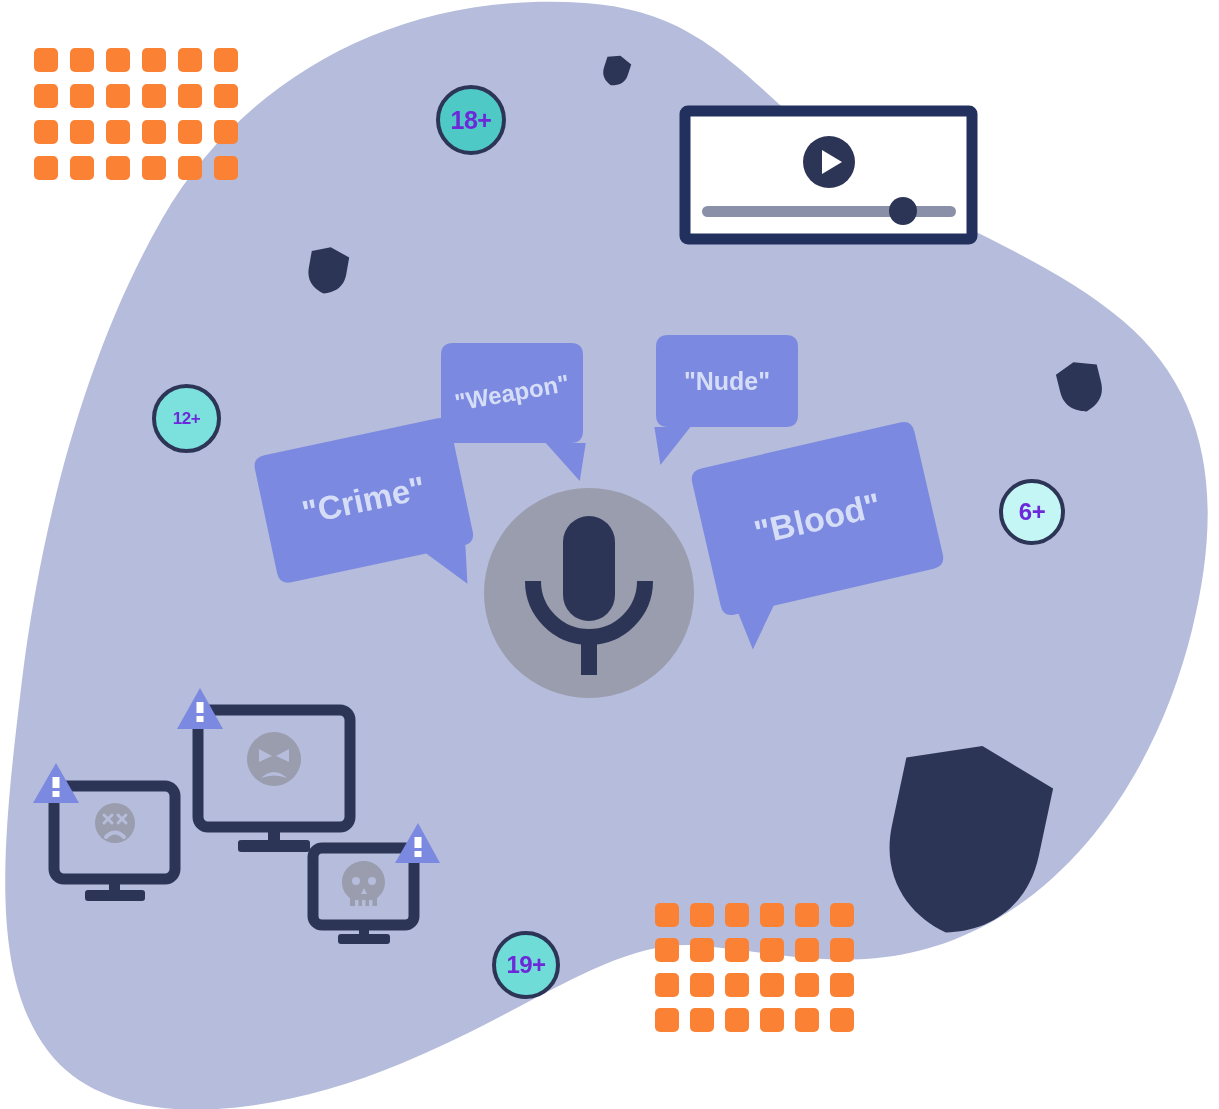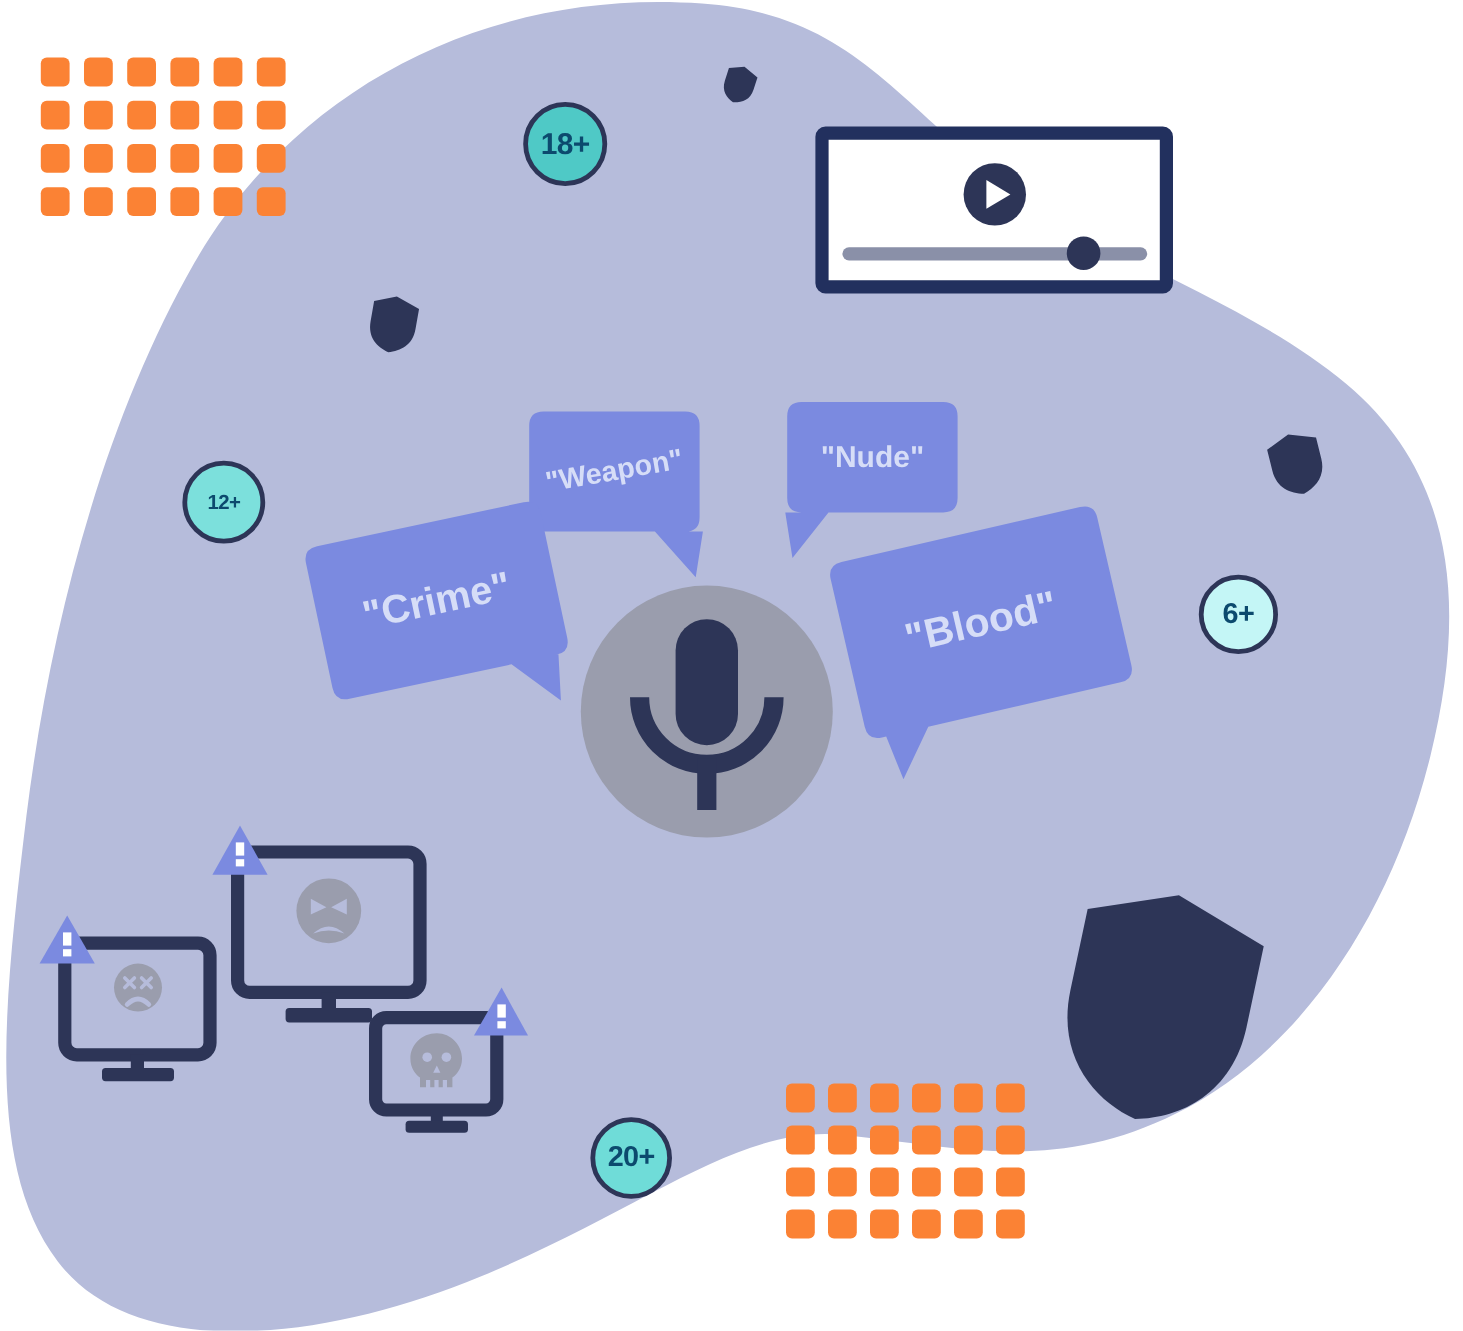--- a/index.html
+++ b/index.html
@@ -31,21 +31,21 @@
   
   .badge {
     position: absolute;
     border-radius: 50%;
     box-sizing: border-box;
     display: flex;
     align-items: center;
     justify-content: center;
     font-weight: bold;
     letter-spacing: -0.5px;
-    color: #0c4a6e;
+    color: #6d28d9;
     user-select: none;
   }
 
   
   .bubble-wrap { position: absolute; }
   .bubble-text {
     position: absolute;
     left: 0; top: 0;
     width: 100%; height: 100%;
     display: flex;
@@ -244,16 +244,16 @@
     <circle cx="589" cy="593" r="105" fill="#9a9dad"></circle>
     <rect x="563" y="516" width="52" height="105" rx="26" fill="#2d3557"></rect>
     <path d="M 533 581 a 56 56 0 0 0 112 0" fill="none" stroke="#2d3557" stroke-width="16"></path>
     <rect x="581" y="632" width="16" height="43" fill="#2d3557"></rect>
   </svg>
 
   <div id="badges">
       <div class="badge" style="left: 436px; top: 85px; width: 70px; height: 70px; background: rgb(79, 201, 198); border: 4px solid rgb(45, 53, 87); font-size: 25px;">18+</div>
       <div class="badge" style="left: 152px; top: 384px; width: 69px; height: 69px; background: rgb(124, 224, 220); border: 4px solid rgb(45, 53, 87); font-size: 17px;">12+</div>
       <div class="badge" style="left: 999px; top: 479px; width: 66px; height: 66px; background: rgb(196, 246, 246); border: 4px solid rgb(45, 53, 87); font-size: 24px;">6+</div>
-      <div class="badge" style="left: 492px; top: 931px; width: 68px; height: 68px; background: rgb(111, 220, 216); border: 4px solid rgb(45, 53, 87); font-size: 24px;">20+</div>
+      <div class="badge" style="left: 492px; top: 931px; width: 68px; height: 68px; background: rgb(111, 220, 216); border: 4px solid rgb(45, 53, 87); font-size: 24px;">19+</div>
     </div>
 
 </div>
 
 </body></html>

